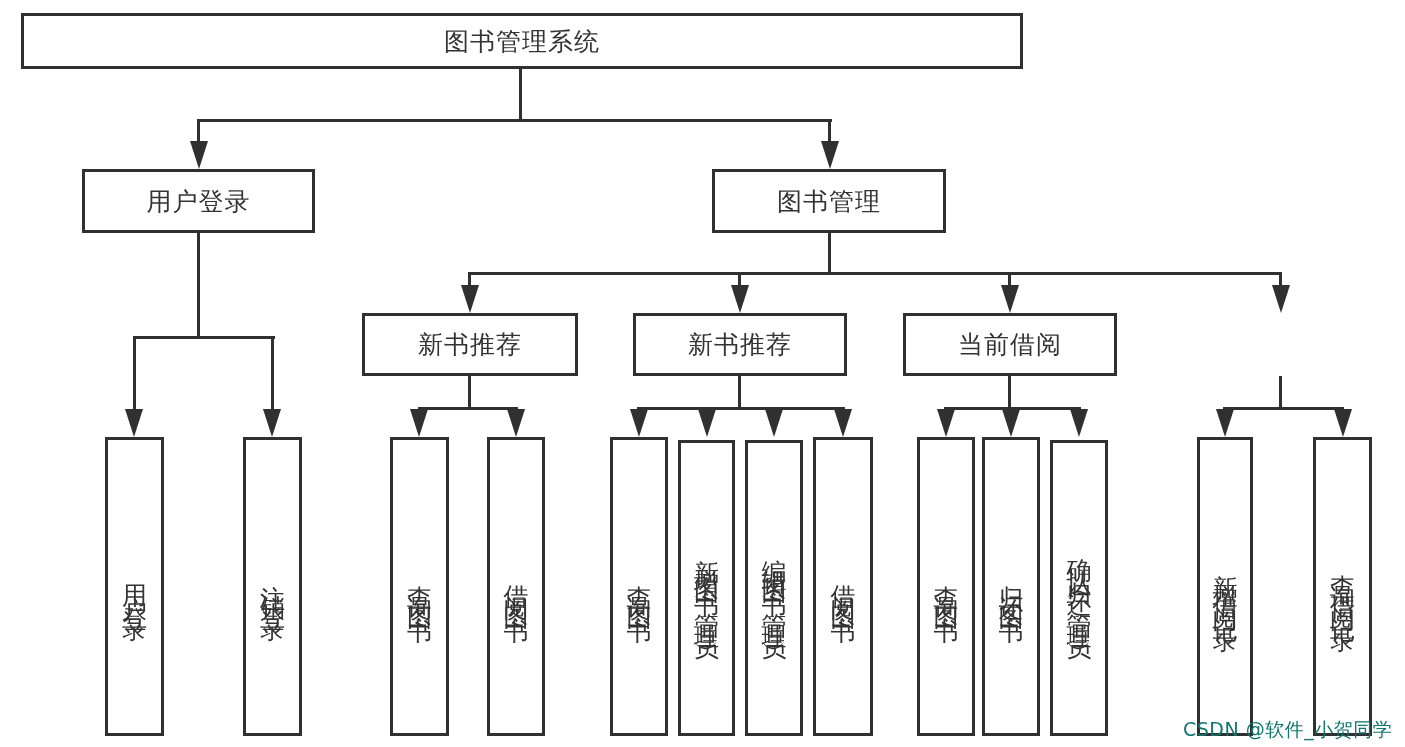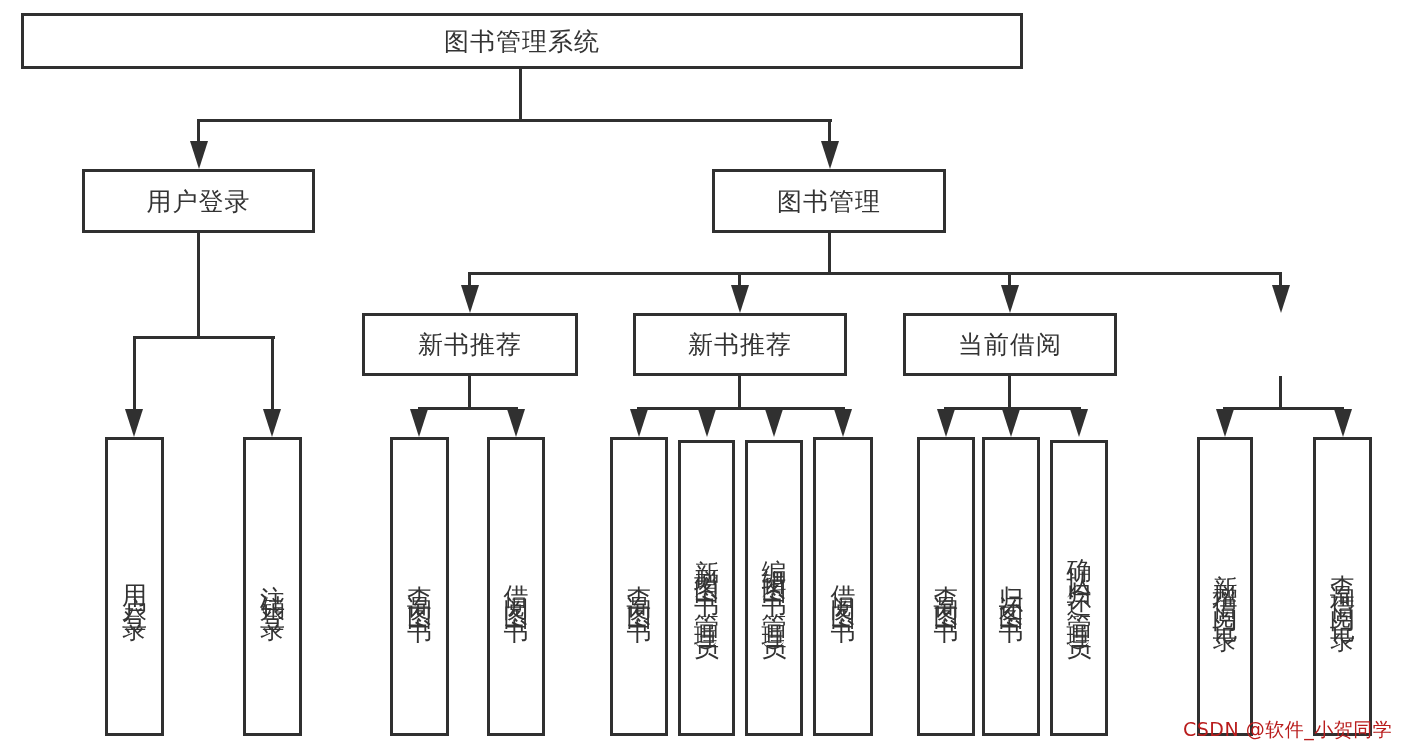--- a/index.html
+++ b/index.html
@@ -15,21 +15,21 @@
   .node.v span{
     writing-mode:vertical-rl;text-orientation:mixed;letter-spacing:11px;line-height:1;
   }
   .line{position:absolute;background:#303030;z-index:1;}
   .arrow{
     position:absolute;width:0;height:0;z-index:1;
     border-left:9px solid transparent;border-right:9px solid transparent;
     border-top:28px solid #303030;
   }
   .watermark{
-    position:absolute;left:1183px;top:717px;font-size:19px;color:#b91c1c;
+    position:absolute;left:1183px;top:717px;font-size:19px;color:#0f766e;
     z-index:3;white-space:nowrap;letter-spacing:0.5px;
   }
 </style>
 </head>
 <body>
 
 <div class="canvas">
 
   <div class="line" style="left:519px;top:69px;width:3px;height:53px;"></div>
   <div class="line" style="left:197px;top:119px;width:635px;height:3px;"></div>

